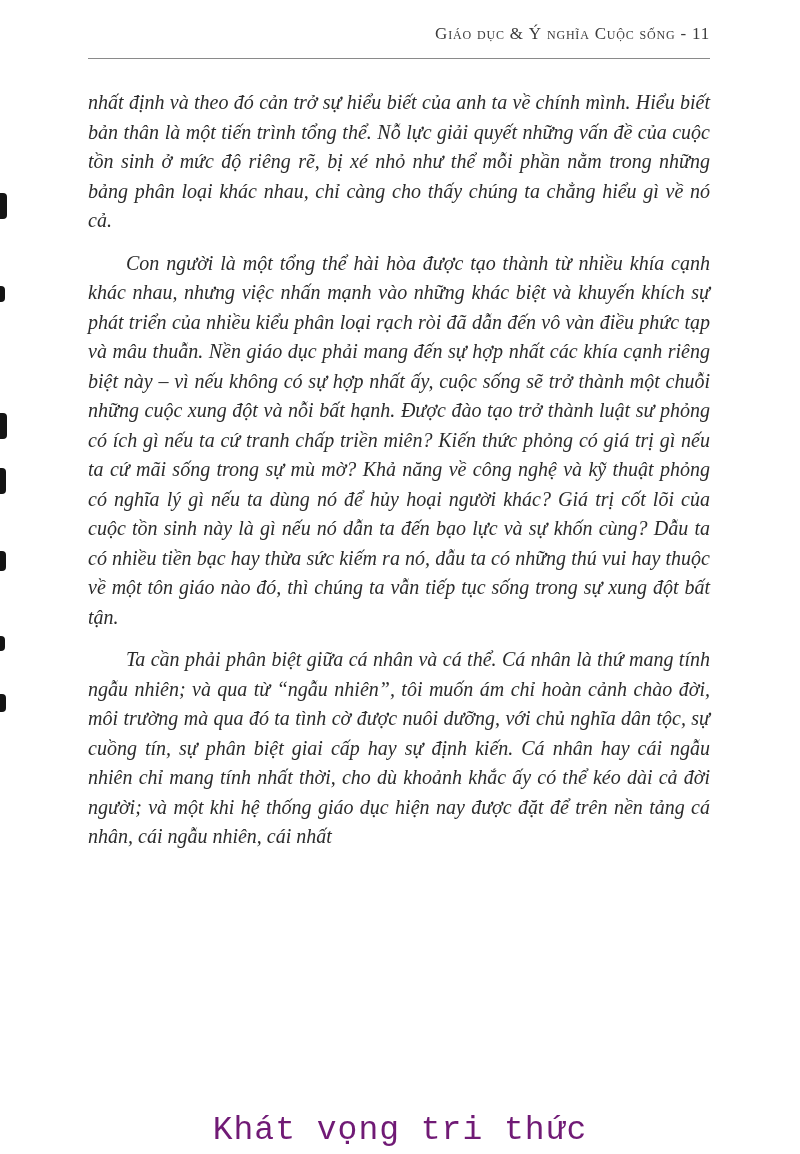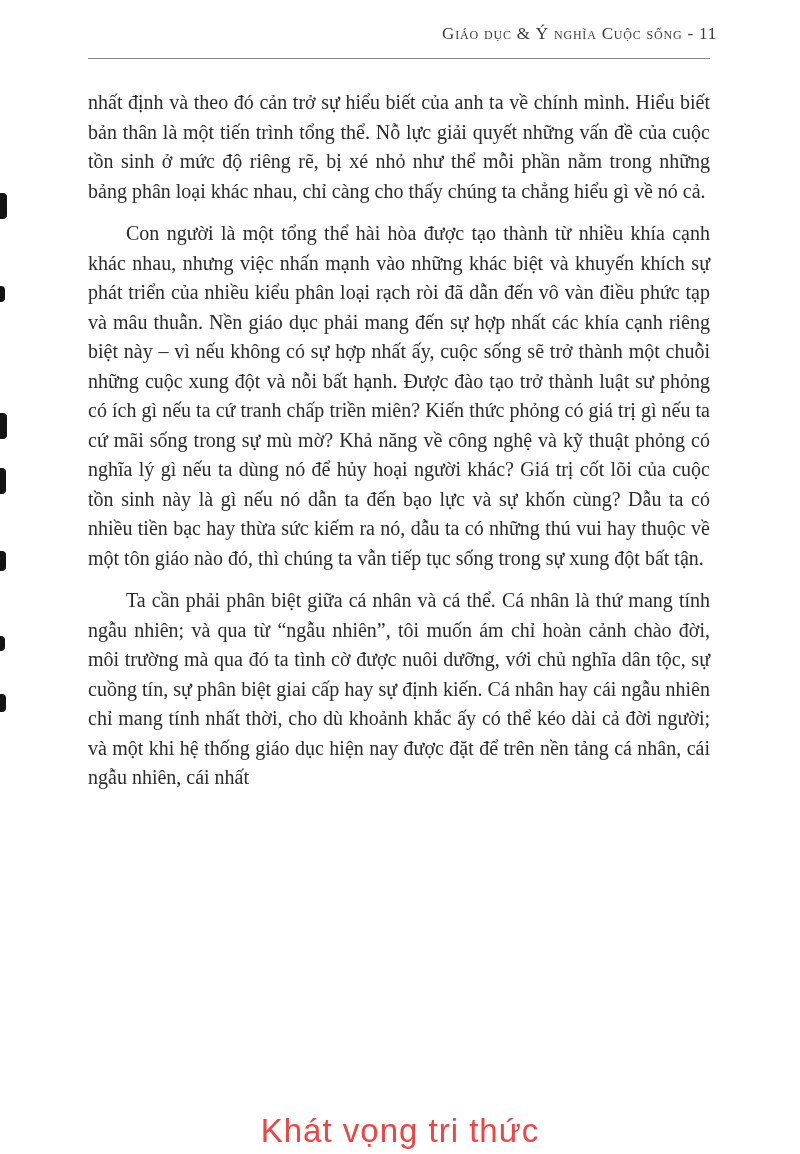--- a/index.html
+++ b/index.html
@@ -14,21 +14,21 @@
     margin: 0 auto;
     background: #ffffff;
     overflow: hidden;
     font-family: "Liberation Serif", "DejaVu Serif", serif;
     color: #2b2b2b;
   }
   .header {
     position: absolute;
     top: 24px;
     left: 88px;
-    right: 83px;
+    right: 90px;
     text-align: right;
   }
   .header-text {
     font-variant: small-caps;
     font-size: 17px;
     letter-spacing: 0.8px;
     color: #3a3a3a;
     white-space: nowrap;
   }
   .header-rule {
@@ -39,20 +39,21 @@
     height: 0;
     border: none;
     border-top: 1px solid #8a8a8a;
     margin: 0;
   }
   .body-text {
     position: absolute;
     top: 88px;
     left: 88px;
     right: 90px;
+    font-style: italic;
   }
   .para {
     margin: 0 0 13px 0;
     font-size: 20px;
     line-height: 29.5px;
     text-align: justify;
     text-indent: 38px;
     color: #2b2b2b;
   }
   .para.first {
@@ -68,24 +69,24 @@
   }
   .wm-logo {
     font-family: "Liberation Serif", "DejaVu Serif", serif;
     font-size: 76px;
     line-height: 76px;
     color: #b5b5b5;
     letter-spacing: 2px;
   }
   .wm-slogan {
     margin-top: 2px;
-    font-family: Liberation Sans, sans-serif;
+    font-family: Liberation Mono, monospace;
     font-size: 33px;
     line-height: 38px;
-    color: #ef4444;
+    color: #701a75;
     letter-spacing: 1px;
   }
   .smudge {
     position: absolute;
     left: 0;
     background: #141414;
     border-radius: 0 4px 4px 0;
     filter: blur(0.6px);
   }
   .s1 { top: 193px; width: 7px; height: 26px; }

